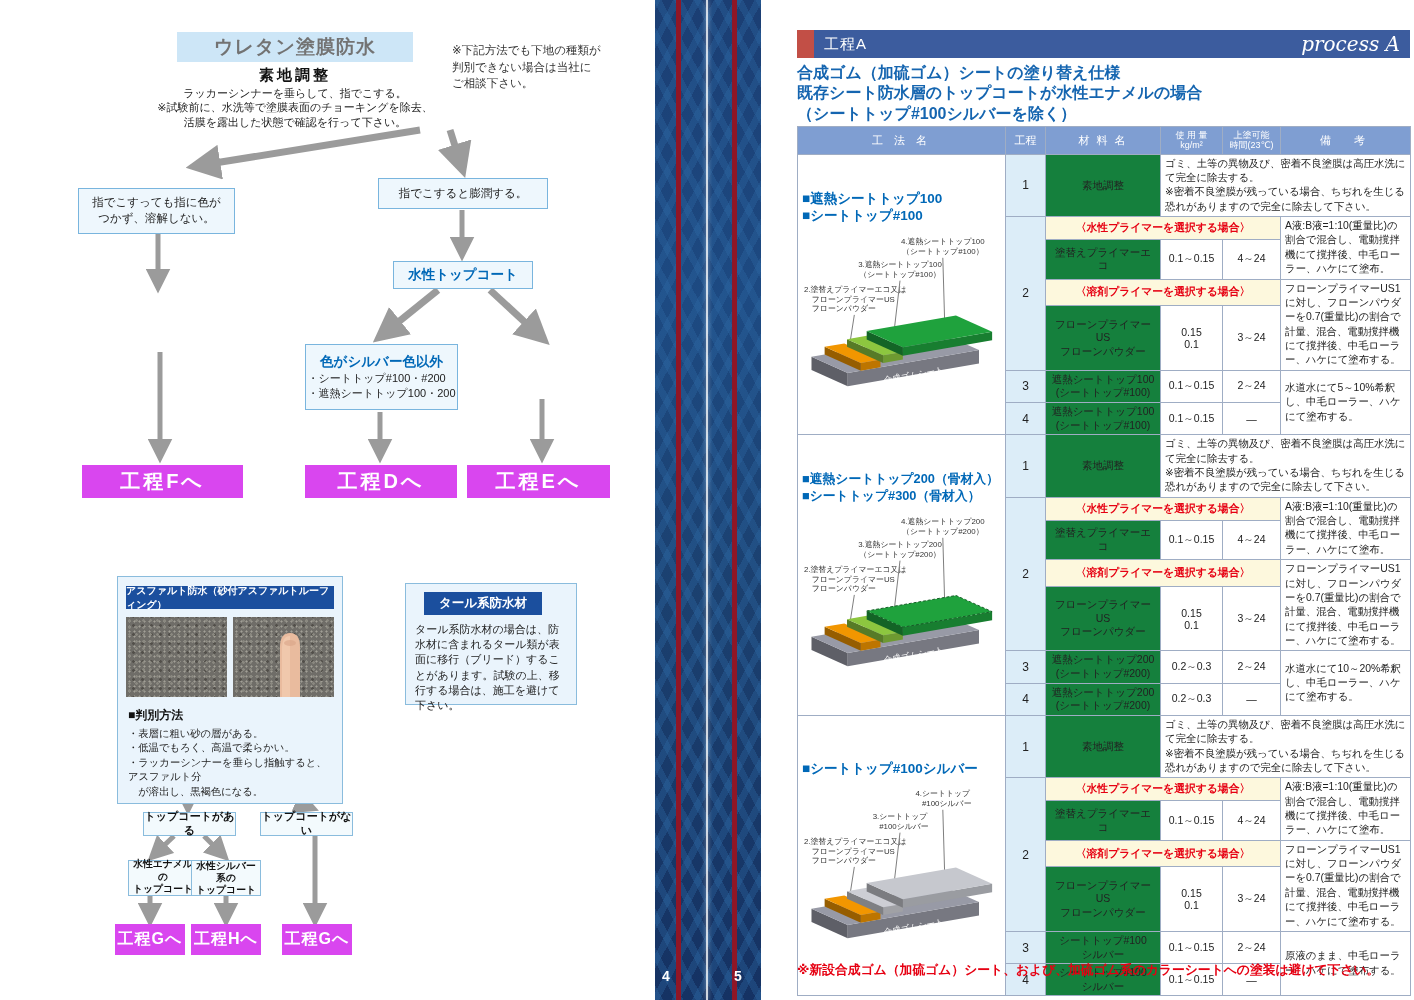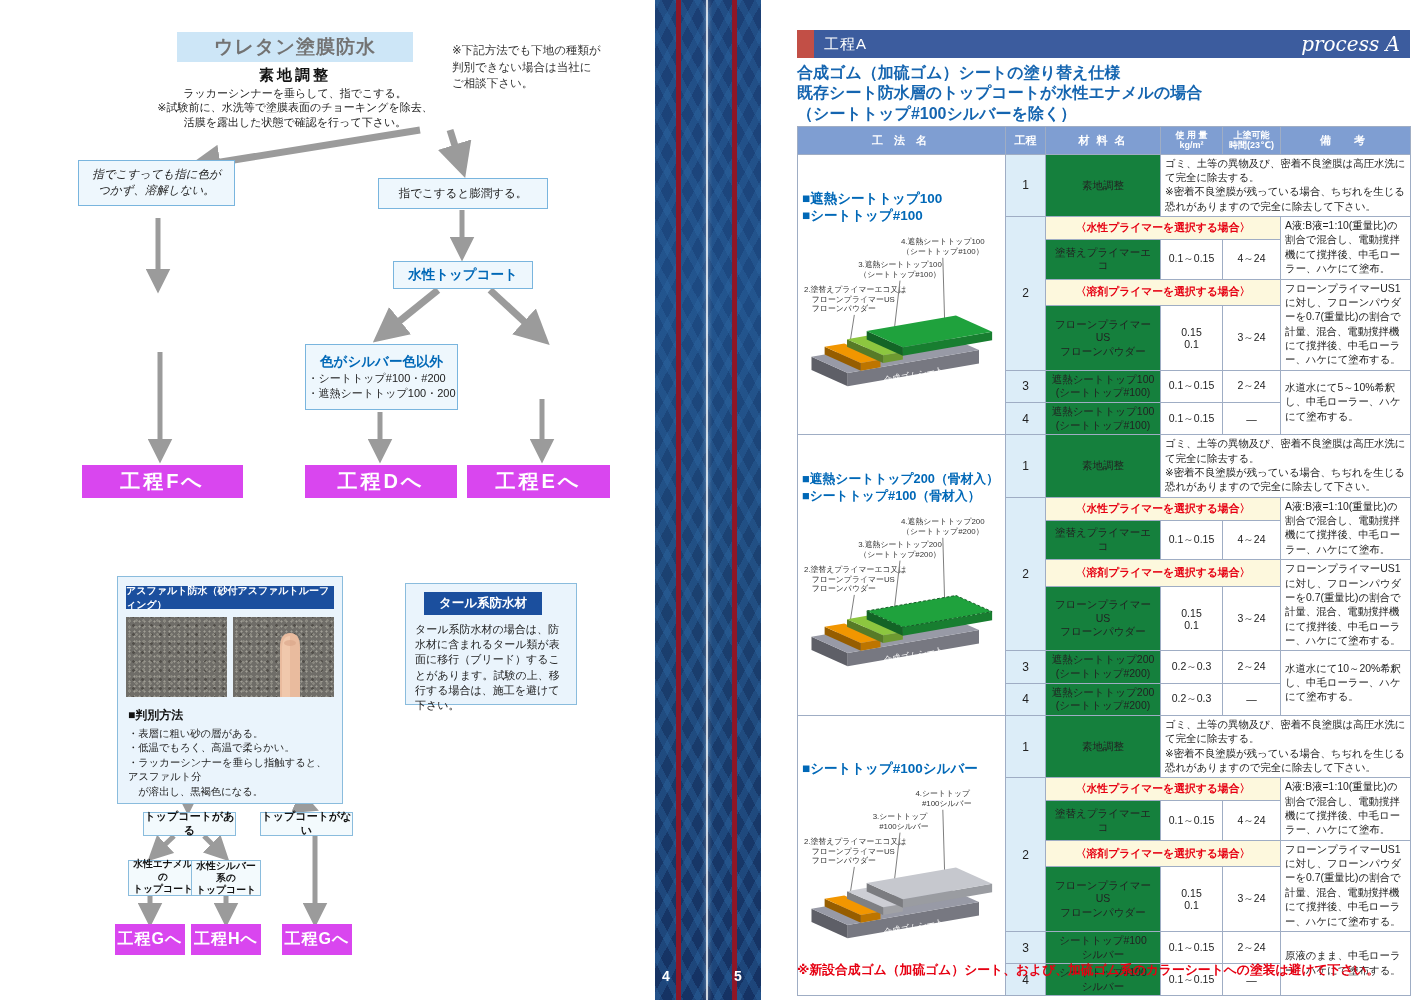--- a/index.html
+++ b/index.html
@@ -85,21 +85,21 @@
   .proc-red { width:17px; height:28px; background:#c24f46; }
   .proc-label { color:#fff; font-size:15px; margin-left:10px; letter-spacing:1px; }
   .proc-name { margin-left:auto; margin-right:10px; color:#fff; font-style:italic;
     font-family:"DejaVu Serif","Liberation Serif",serif; font-size:20px; }
   .right-heading { position:absolute; left:7px; top:63px; width:613px;
     color:#1565b0; font-weight:bold; font-size:16px; line-height:1.28; }
 
   table.spec { position:absolute; left:7px; top:126px; width:613px;
     border-collapse:collapse; table-layout:fixed; font-size:10.5px; }
   table.spec td, table.spec th { border:1px solid #9fadc4; vertical-align:middle; padding:2px 4px; }
-  table.spec th { background:#7f9ed2; color:#fff; font-weight:bold; font-size:11px;
+  table.spec th { background:#7f9ed2; color:#fff; font-weight:normal; font-size:11px;
     line-height:1.15; padding:3px 2px; }
   td.c-step { background:#dcedf8; text-align:center; font-size:12px; color:#222; }
   td.c-mat  { background:#15803d; text-align:center; line-height:1.3; }
   td.c-opt  { background:#fdf8dd; color:#e60012; font-weight:bold; text-align:center;
     font-size:10.8px; padding-left:6px; }
   td.c-num  { text-align:center; }
   td.c-rem  { text-align:left; font-size:10.4px; line-height:1.38; padding:3px 5px; }
   td.c-method { vertical-align:top; background:#fff; padding:5px 6px; }
   .sec-title { color:#0068b7; font-weight:bold; font-size:13.5px; line-height:1.3; }
   .diagram-holder { margin-top:4px; }
@@ -140,21 +140,21 @@
 
   <div class="title-bar">ウレタン塗膜防水</div>
   <div class="hanbetsu">素地調整</div>
   <div class="method-lines pre">ラッカーシンナーを垂らして、指でこする。
 ※試験前に、水洗等で塗膜表面のチョーキングを除去、
 活膜を露出した状態で確認を行って下さい。</div>
   <div class="top-note pre">※下記方法でも下地の種類が
 判別できない場合は当社に
 ご相談下さい。</div>
 
-  <div class="fbox fbox-plain" style="left:78px; top:160px; width:157px; height:46px;font-style:italic;">
+  <div class="fbox fbox-plain" style="left:78px; top:188px; width:157px; height:46px;">
     <span class="pre">指でこすっても指に色が
 つかず、溶解しない。</span>
   </div>
   <div class="fbox fbox-plain" style="left:378px; top:178px; width:170px; height:31px;">
     <span class="pre">指でこすると膨潤する。</span>
   </div>
 
 
   <div class="fbox" style="left:393px; top:261px; width:140px; height:28px;">
     <span class="fbox-title">水性トップコート</span>
@@ -328,21 +328,21 @@
 (シートトップ#100)</td>
         <td class="c-num">0.1～0.15</td>
         <td class="c-num">—</td>
       </tr>
     </tbody>
 
     <tbody>
       <tr>
         <td class="c-method" rowspan="7">
           <div class="sec-title pre" style="font-size:12.8px;">■遮熱シートトップ200（骨材入）
-■シートトップ#100（骨材入）</div>
+■シートトップ#300（骨材入）</div>
           <div class="diagram-holder"><svg width="196" height="168" viewBox="0 0 206 168">
      <text x="148" y="12" font-size="8.3" fill="#333" text-anchor="middle" font-family="Liberation Sans, DejaVu Sans, sans-serif">4.遮熱シートトップ200</text>
                 <text x="148" y="22" font-size="8.3" fill="#333" text-anchor="middle" font-family="Liberation Sans, DejaVu Sans, sans-serif">（シートトップ#200）</text>
      <text x="103" y="36" font-size="8.3" fill="#333" text-anchor="middle" font-family="Liberation Sans, DejaVu Sans, sans-serif">3.遮熱シートトップ200</text>
                 <text x="103" y="46" font-size="8.3" fill="#333" text-anchor="middle" font-family="Liberation Sans, DejaVu Sans, sans-serif">（シートトップ#200）</text>
      <text x="2" y="62" font-size="8.3" fill="#333" text-anchor="start" font-family="Liberation Sans, DejaVu Sans, sans-serif">2.塗替えプライマーエコ又は</text>
                 <text x="2" y="72" font-size="8.3" fill="#333" text-anchor="start" font-family="Liberation Sans, DejaVu Sans, sans-serif">　フローンプライマーUS</text>
                 <text x="2" y="82" font-size="8.3" fill="#333" text-anchor="start" font-family="Liberation Sans, DejaVu Sans, sans-serif">　フローンパウダー</text>
      <g stroke="#777" stroke-width="1">
        <line x1="148" y1="26" x2="150" y2="95"></line>

